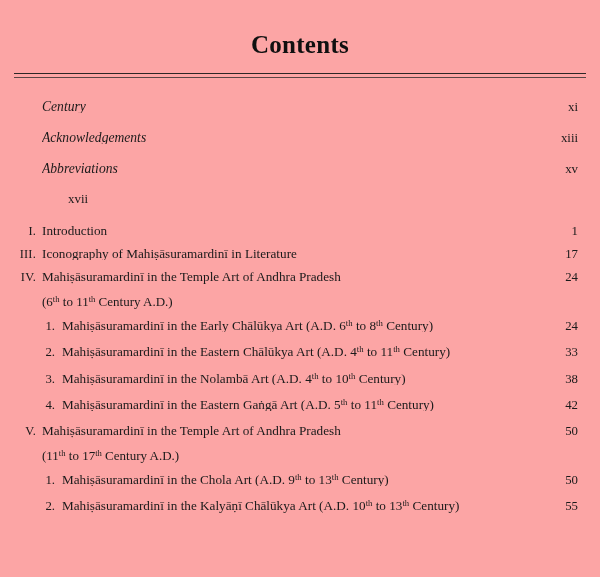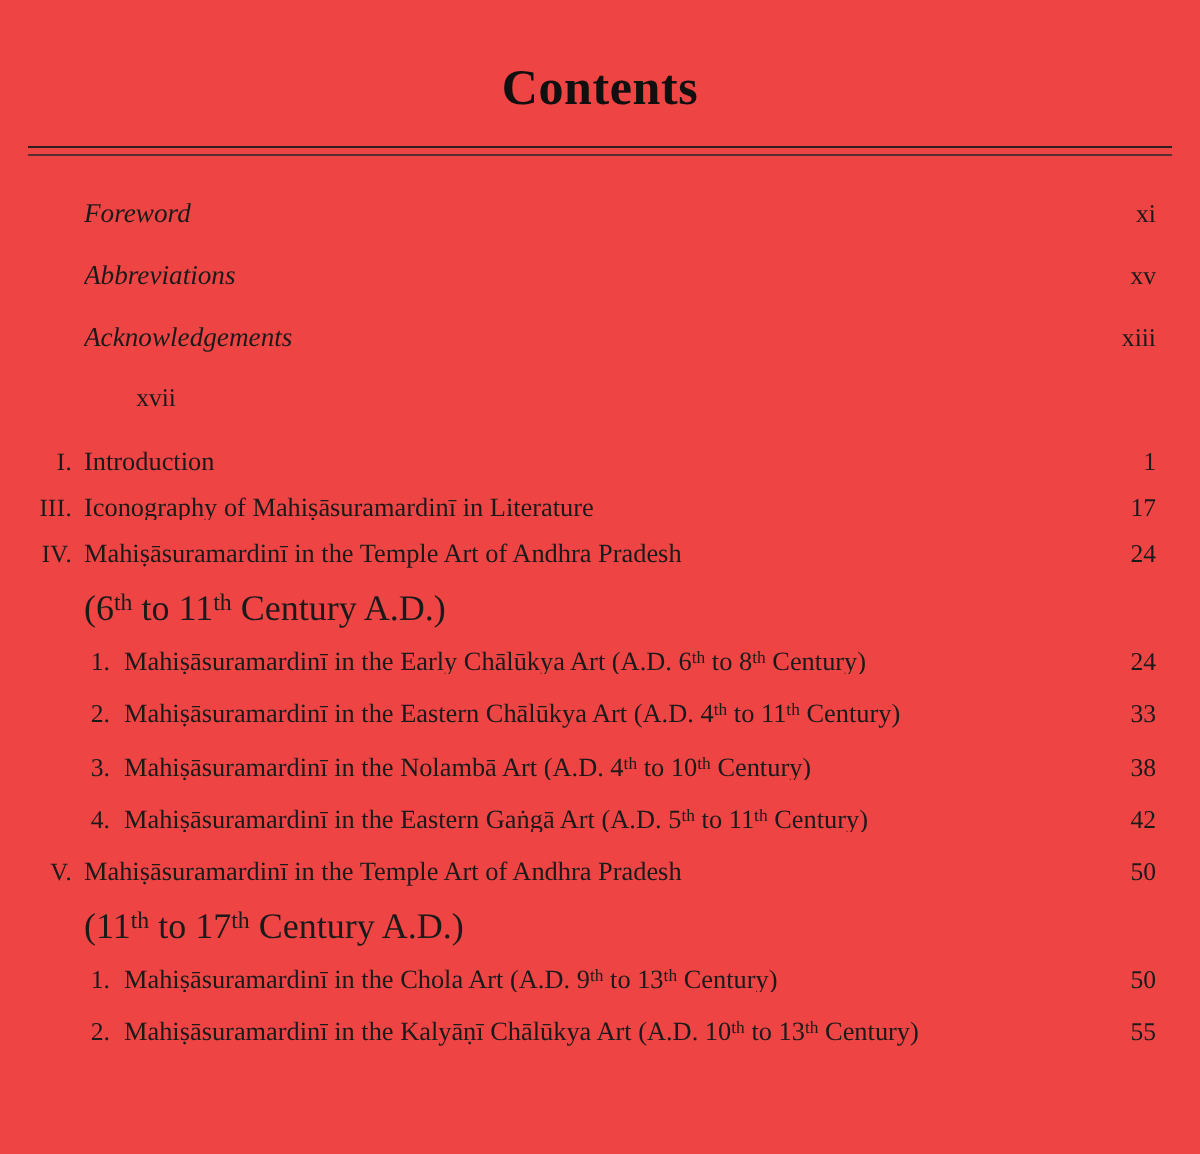--- a/index.html
+++ b/index.html
@@ -12,21 +12,21 @@
     background: #ffffff;
     font-family: "Liberation Serif", "DejaVu Serif", serif;
     color: #1a1a1a;
     overflow: hidden;
     position: relative;
   }
   .page {
     width: 600px;
     height: 577px;
     position: relative;
-    background: #ef4444;
+    background: #fca5a5;
   }
   
   .title {
     text-align: center;
     font-size: 25px;
     font-weight: bold;
     letter-spacing: 0.3px;
     padding-top: 31px;
     color: #101010;
     font-family: "Liberation Serif", "DejaVu Serif", serif;
@@ -99,21 +99,21 @@
     flex: 0 0 34px;
   }
   .chapter {
     margin-bottom: 9.5px;
   }
   .chapter-sub {
     margin-bottom: 11px;
   }
   .subline {
     margin-left: 34px;
-    font-size: 18px;
+    font-size: 13px;
     margin-bottom: 11px;
     line-height: 1;
   }
   .subitem {
     margin-bottom: 12.5px;
   }
   .gap-before {
     margin-top: 4px;
   }
   sup {
@@ -132,32 +132,32 @@
   <div class="rules">
     <div class="rule-top"></div>
     <div class="rule-bot"></div>
   </div>
 
   <div class="toc">
 
     <div>
       <div class="row front">
         <span class="spacer"></span>
-        <span class="label">Foreword</span>
+        <span class="label">Century</span>
         <span class="page-col">xi</span>
+      </div>
+      <div class="row front">
+        <span class="spacer"></span>
+        <span class="label">Acknowledgements</span>
+        <span class="page-col">xiii</span>
       </div>
       <div class="row front">
         <span class="spacer"></span>
         <span class="label">Abbreviations</span>
         <span class="page-col">xv</span>
-      </div>
-      <div class="row front">
-        <span class="spacer"></span>
-        <span class="label">Acknowledgements</span>
-        <span class="page-col">xiii</span>
       </div>
       <div class="row front">
         <span class="spacer"></span>
         <span class="page-col">xvii</span>
       </div>
     </div>
 
     <div class="row chapter gap-before">
       <span class="num-col">I.</span>
       <span class="label">Introduction</span>

